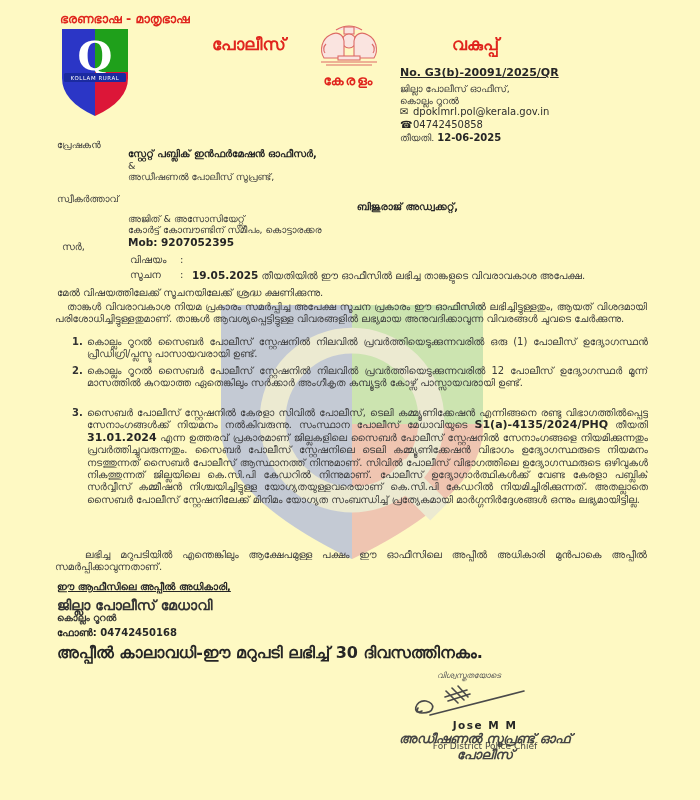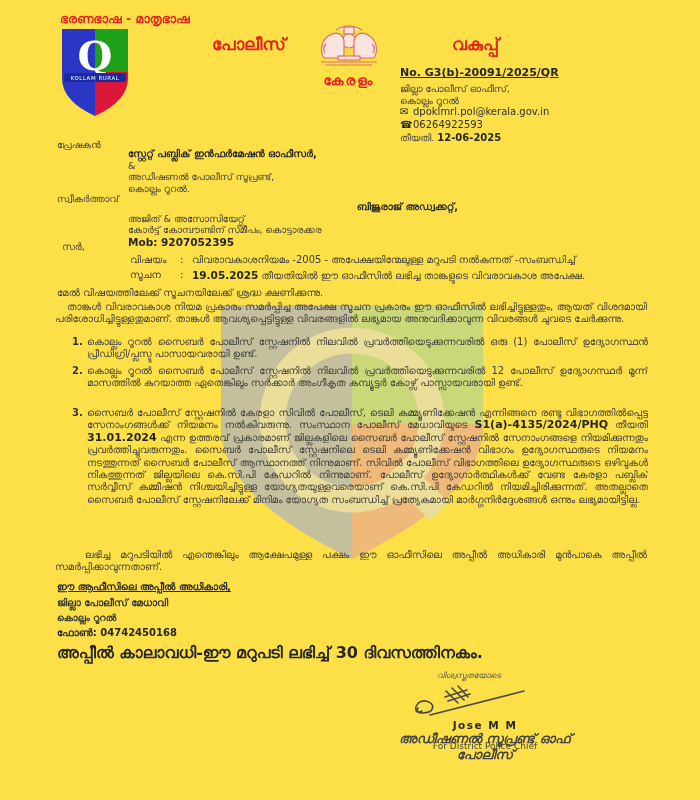--- a/index.html
+++ b/index.html
@@ -1,16 +1,16 @@
 <!DOCTYPE html>
 <html><head>
 <meta charset="utf-8">
 <style>
   html,body{margin:0;padding:0;background:#ffffff;}
-  .page{position:relative;width:700px;height:800px;background:#fde047;overflow:hidden;
+  .page{position:relative;width:700px;height:800px;background:#fef9c3;overflow:hidden;
         font-family:"DejaVu Sans","Liberation Sans",sans-serif;color:#3c3c3c;}
   .abs{position:absolute;z-index:2;}
   .red{color:#e0251d;font-weight:bold;}
   .b{font-weight:bold;color:#262626;}
   .ul{text-decoration:underline;}
   .just{text-align:justify;}
   .sm{font-size:9.5px;line-height:11.5px;}
   .body-txt{font-size:10px;line-height:12.4px;}
   .clip{overflow:hidden;}
   .row{display:flex;}
@@ -83,50 +83,48 @@
   <div class="abs red" style="left:452px;top:34px;font-size:17px;">വകുപ്പ്</div>
 
   <div class="abs" style="left:400px;top:66px;width:260px;">
     <div class="b ul" style="font-size:11px;margin-bottom:4px;">No. G3(b)-20091/2025/QR</div>
     <div class="sm">ജില്ലാ പോലീസ് ഓഫീസ്,</div>
     <div class="sm">കൊല്ലം റൂറൽ</div>
     <div style="font-size:10px;line-height:12.5px;color:#2e2e2e;">
       <span class="icon">✉</span><span>dpoklmrl.pol@kerala.gov.in</span>
     </div>
     <div style="font-size:10px;line-height:12.5px;color:#2e2e2e;">
-      <span class="icon">☎</span><span>06264922593</span>
+      <span class="icon">☎</span><span>04742450858</span>
     </div>
     <div class="sm" style="margin-top:1px;">
       <span>തീയതി.</span>
       <span class="b" style="font-size:10px;">12-06-2025</span>
     </div>
   </div>
 
   <div class="abs sm" style="left:57px;top:139px;">പ്രേഷകൻ</div>
   <div class="abs" style="left:128px;top:148px;width:320px;">
     <div class="b" style="font-size:10px;line-height:11.5px;">സ്റ്റേറ്റ് പബ്ലിക് ഇൻഫർമേഷൻ ഓഫീസർ,</div>
     <div class="sm">&amp;</div>
     <div class="sm">അഡീഷണൽ പോലീസ് സൂപ്രണ്ട്,</div>
-    <div class="sm">കൊല്ലം റൂറൽ.</div>
   </div>
 
   <div class="abs sm" style="left:57px;top:193px;">സ്വീകർത്താവ്</div>
   <div class="abs" style="left:128px;top:201px;width:330px;">
     <div class="b" style="font-size:10px;line-height:11.5px;text-align:right;">ബിജുരാജ് അഡ്വക്കറ്റ്,</div>
     <div class="sm">അജിത് &amp; അസോസിയേറ്റ്സ്</div>
     <div class="sm">കോർട്ട് കോമ്പൗണ്ടിന് സമീപം, കൊട്ടാരക്കര</div>
     <div class="b" style="font-size:10.5px;line-height:12px;">Mob: 9207052395</div>
   </div>
 
   <div class="abs body-txt" style="left:62px;top:241px;">സർ,</div>
 
   <div class="abs row body-txt" style="left:130px;top:254px;width:500px;">
     <span class="subject-label">വിഷയം</span>
     <span class="subject-colon">:</span>
-    <span>വിവരാവകാശനിയമം -2005 - അപേക്ഷയിന്മേലുള്ള മറുപടി നൽകുന്നത് -സംബന്ധിച്ച്</span>
   </div>
   <div class="abs row body-txt" style="left:130px;top:269px;width:500px;">
     <span class="subject-label">സൂചന</span>
     <span class="subject-colon">:</span>
     <span><b class="b" style="font-size:10.5px;">19.05.2025</b><span> തീയതിയിൽ ഈ ഓഫീസിൽ ലഭിച്ച താങ്കളുടെ വിവരാവകാശ അപേക്ഷ.</span></span>
   </div>
 
   <div class="abs body-txt" style="left:57px;top:287px;width:560px;">മേൽ വിഷയത്തിലേക്ക് സൂചനയിലേക്ക് ശ്രദ്ധ ക്ഷണിക്കുന്നു.</div>
   <div class="abs body-txt just clip" style="left:55px;top:301px;width:592px;height:36px;text-indent:12px;">താങ്കൾ വിവരാവകാശ നിയമ പ്രകാരം സമർപ്പിച്ച അപേക്ഷ സൂചന പ്രകാരം ഈ ഓഫീസിൽ ലഭിച്ചിട്ടുള്ളതും, ആയത് വിശദമായി പരിശോധിച്ചിട്ടുള്ളതുമാണ്. താങ്കൾ ആവശ്യപ്പെട്ടിട്ടുള്ള വിവരങ്ങളിൽ ലഭ്യമായ അനുവദിക്കാവുന്ന വിവരങ്ങൾ ചുവടെ ചേർക്കുന്നു.</div>
 
@@ -140,21 +138,21 @@
       <span class="item-txt just">കൊല്ലം റൂറൽ സൈബർ പോലീസ് സ്റ്റേഷനിൽ നിലവിൽ പ്രവർത്തിയെടുക്കുന്നവരിൽ 12 പോലീസ് ഉദ്യോഗസ്ഥർ മൂന്ന് മാസത്തിൽ കുറയാത്ത ഏതെങ്കിലും സർക്കാർ അംഗീകൃത കമ്പ്യൂട്ടർ കോഴ്സ് പാസ്സായവരായി ഉണ്ട്.</span>
     </div>
     <div class="row body-txt clip" style="height:140px;">
       <span class="num-col">3.</span>
       <span class="item-txt just"><span>സൈബർ പോലീസ് സ്റ്റേഷനിൽ കേരളാ സിവിൽ പോലീസ്, ടെലി കമ്മ്യൂണിക്കേഷൻ എന്നിങ്ങനെ രണ്ടു വിഭാഗത്തിൽപ്പെട്ട സേനാംഗങ്ങൾക്ക് നിയമനം നൽകിവരുന്നു. സംസ്ഥാന പോലീസ് മേധാവിയുടെ </span><b class="b" style="font-size:11px;">S1(a)-4135/2024/PHQ</b><span> തീയതി </span><b class="b" style="font-size:11px;">31.01.2024</b><span> എന്ന ഉത്തരവ് പ്രകാരമാണ് ജില്ലകളിലെ സൈബർ പോലീസ് സ്റ്റേഷനിൽ സേനാംഗങ്ങളെ നിയമിക്കുന്നതും പ്രവർത്തിച്ചുവരുന്നതും. സൈബർ പോലീസ് സ്റ്റേഷനിലെ ടെലി കമ്മ്യൂണിക്കേഷൻ വിഭാഗം ഉദ്യോഗസ്ഥരുടെ നിയമനം നടത്തുന്നത് സൈബർ പോലീസ് ആസ്ഥാനത്ത് നിന്നുമാണ്. സിവിൽ പോലീസ് വിഭാഗത്തിലെ ഉദ്യോഗസ്ഥരുടെ ഒഴിവുകൾ നികത്തുന്നത് ജില്ലയിലെ കെ.സി.പി കേഡറിൽ നിന്നുമാണ്. പോലീസ് ഉദ്യോഗാർത്ഥികൾക്ക് വേണ്ട കേരളാ പബ്ലിക് സർവ്വീസ് കമ്മീഷൻ നിശ്ചയിച്ചിട്ടുള്ള യോഗ്യതയുള്ളവരെയാണ് കെ.സി.പി കേഡറിൽ നിയമിച്ചിരിക്കുന്നത്. അതല്ലാതെ സൈബർ പോലീസ് സ്റ്റേഷനിലേക്ക് മിനിമം യോഗ്യത സംബന്ധിച്ച് പ്രത്യേകമായി മാർഗ്ഗനിർദ്ദേശങ്ങൾ ഒന്നും ലഭ്യമായിട്ടില്ല.</span></span>
     </div>
   </div>
 
   <div class="abs body-txt just clip" style="left:55px;top:549px;width:592px;height:30px;text-indent:30px;">ലഭിച്ച മറുപടിയിൽ എന്തെങ്കിലും ആക്ഷേപമുള്ള പക്ഷം ഈ ഓഫീസിലെ അപ്പീൽ അധികാരി മുൻപാകെ അപ്പീൽ സമർപ്പിക്കാവുന്നതാണ്.</div>
   <div class="abs b ul" style="left:57px;top:581px;font-size:10px;">ഈ ആഫീസിലെ അപ്പീൽ അധികാരി,</div>
-  <div class="abs" style="left:57px;top:597px;font-size:10px;font-weight:600;color:#333;">ജില്ലാ പോലീസ് മേധാവി</div>
+  <div class="abs" style="left:57px;top:597px;font-size:14px;font-weight:600;color:#333;">ജില്ലാ പോലീസ് മേധാവി</div>
   <div class="abs" style="left:57px;top:612px;font-size:9.5px;font-weight:600;color:#333;">കൊല്ലം റൂറൽ</div>
   <div class="abs b" style="left:57px;top:627px;font-size:10px;">ഫോൺ: 04742450168</div>
   <div class="abs b" style="left:57px;top:643px;font-size:16px;">അപ്പീൽ കാലാവധി-ഈ മറുപടി ലഭിച്ച് 30 ദിവസത്തിനകം.</div>
 
   <div class="abs it" style="left:437px;top:671px;font-size:8px;color:#555;">വിശ്വസ്തതയോടെ</div>
 
   <svg class="abs" style="left:412px;top:681px;" width="120" height="40" viewBox="0 0 120 40">
     <g fill="none" stroke="#4a4a4a" stroke-width="1.6" stroke-linecap="round">
       <path d="M10 30 C0 36 2 18 14 20 C24 22 23 32 10 32 C6 32 4 30 6 27"></path>
       <path d="M34 10 L46 22"></path>

